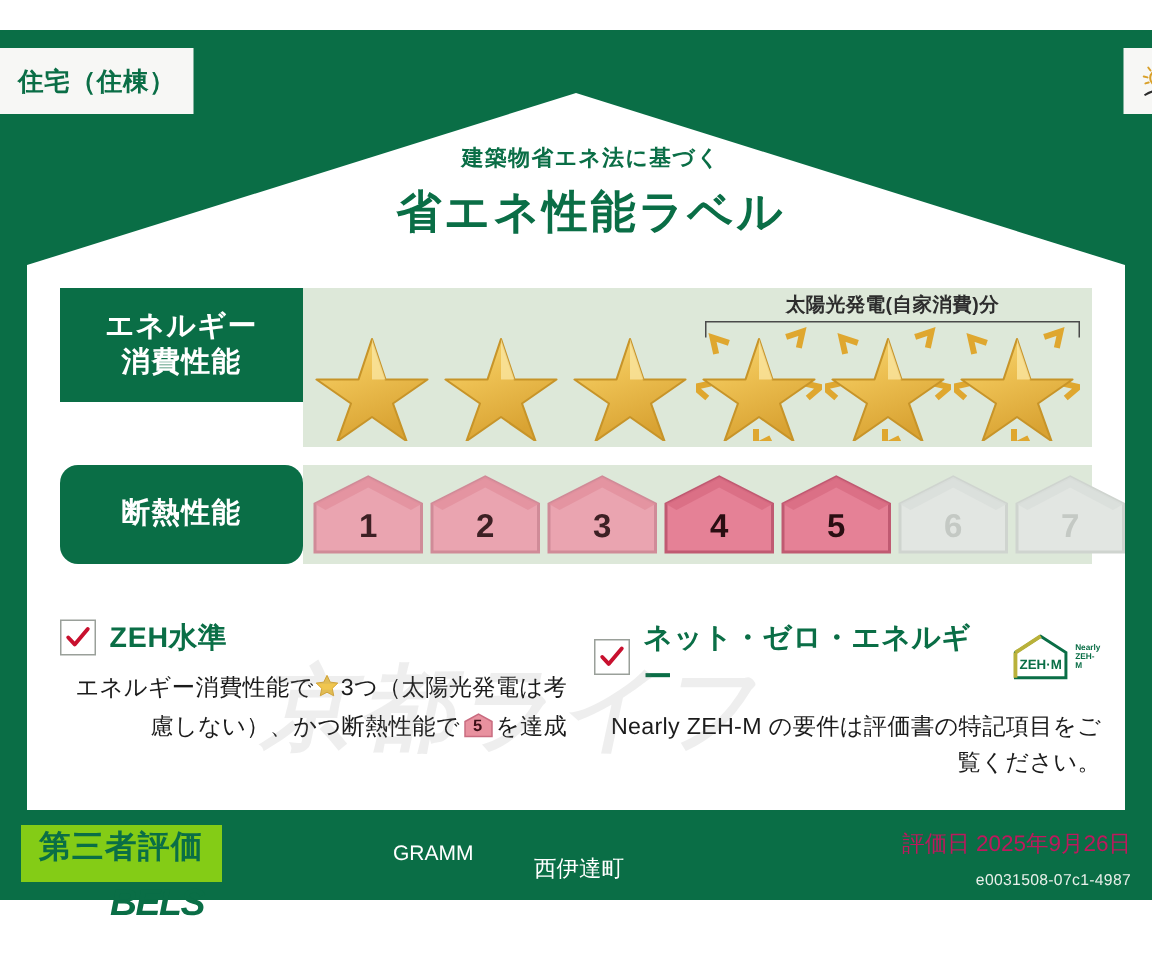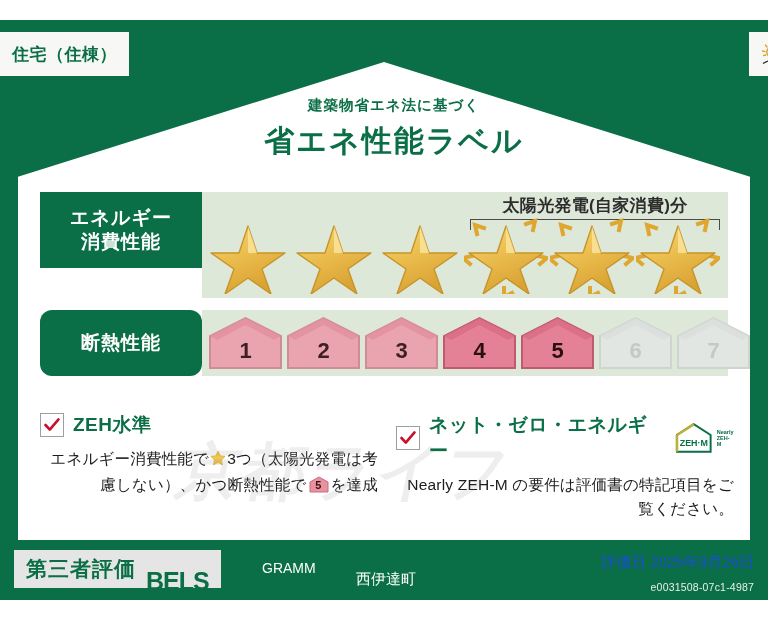--- a/index.html
+++ b/index.html
@@ -48,21 +48,21 @@
   .row-body.energy{height:106px;}
   .row-body.insul{height:66px;}
 
   
   .stars{position:absolute;left:4px;bottom:4px;display:flex;align-items:flex-end;gap:2px;}
   .star-cell{position:relative;width:84px;height:82px;}
   .star-cell svg{position:absolute;left:0;top:0;}
 
   
   .solar-note{position:absolute;right:8px;top:2px;width:250px;text-align:center;}
-  .solar-note .txt{font-size:17px;color:#2d2d2d;font-weight:bold;letter-spacing:.3px;}
+  .solar-note .txt{font-size:13px;color:#2d2d2d;font-weight:bold;letter-spacing:.3px;}
   .solar-bracket{height:10px;border:1px solid #4a4a4a;border-bottom:none;margin-top:2px;}
 
   
   .grades{position:absolute;left:6px;top:6px;display:flex;align-items:flex-end;gap:3px;}
   .grade{position:relative;width:75px;height:54px;display:flex;align-items:flex-end;justify-content:center;}
   .grade .shape{position:absolute;left:0;top:0;width:75px;height:54px;}
   .grade .num{position:relative;z-index:2;font-size:22px;font-weight:bold;padding-bottom:6px;}
   .grade.lite .num{color:#3d2024;}
   .grade.strong .num{color:#2a0e12;}
   .grade.off .num{color:#c4c9c4;}
@@ -83,28 +83,28 @@
     position:relative;
   }
   .mini-grade .mtxt{
     position:absolute;left:0;top:0;width:20px;height:17px;display:flex;align-items:center;
     justify-content:center;font-size:11px;font-weight:bold;color:#3d1018;z-index:2;padding-top:2px;box-sizing:border-box;
   }
 
   
   .footer{position:absolute;left:0;top:546px;width:768px;height:54px;}
   .bels-box{
-    position:absolute;left:14px;top:4px;height:38px;background:#e5e5e5;
-    display:flex;align-items:center;gap:10px;padding:0 12px;box-sizing:border-box;
+    position:absolute;left:14px;top:4px;height:38px;background:#84cc16;
+    display:flex;align-items:flex-end;gap:10px;padding:0 12px;box-sizing:border-box;flex-direction:column;
   }
   .bels-jp{font-size:21px;font-weight:bold;color:#0a6e46;letter-spacing:1px;}
-  .bels-en{font-size:25px;font-weight:bold;color:#0a6e46;letter-spacing:-1px;margin-top:24px;}
+  .bels-en{font-size:25px;font-weight:bold;color:#0a6e46;font-style:italic;letter-spacing:-1px;}
   .footer-org{position:absolute;left:262px;top:14px;font-size:14px;color:#fff;}
   .footer-town{position:absolute;left:336px;top:24px;font-size:15px;color:#fff;margin-left:20px;}
-  .footer-date{position:absolute;right:14px;top:7px;font-size:15px;color:#1d4ed8;text-align:left;}
+  .footer-date{position:absolute;right:14px;top:7px;font-size:15px;color:#be185d;text-align:left;}
   .footer-id{position:absolute;right:14px;top:35px;font-size:10.5px;color:#e8efe9;text-align:left;letter-spacing:.2px;}
 
   
   .watermark{
     position:absolute;left:178px;top:430px;font-size:62px;font-weight:bold;
     color:rgba(120,120,120,0.13);letter-spacing:4px;transform:skewX(-12deg);
     pointer-events:none;white-space:nowrap;
   }
 </style>
 </head>

